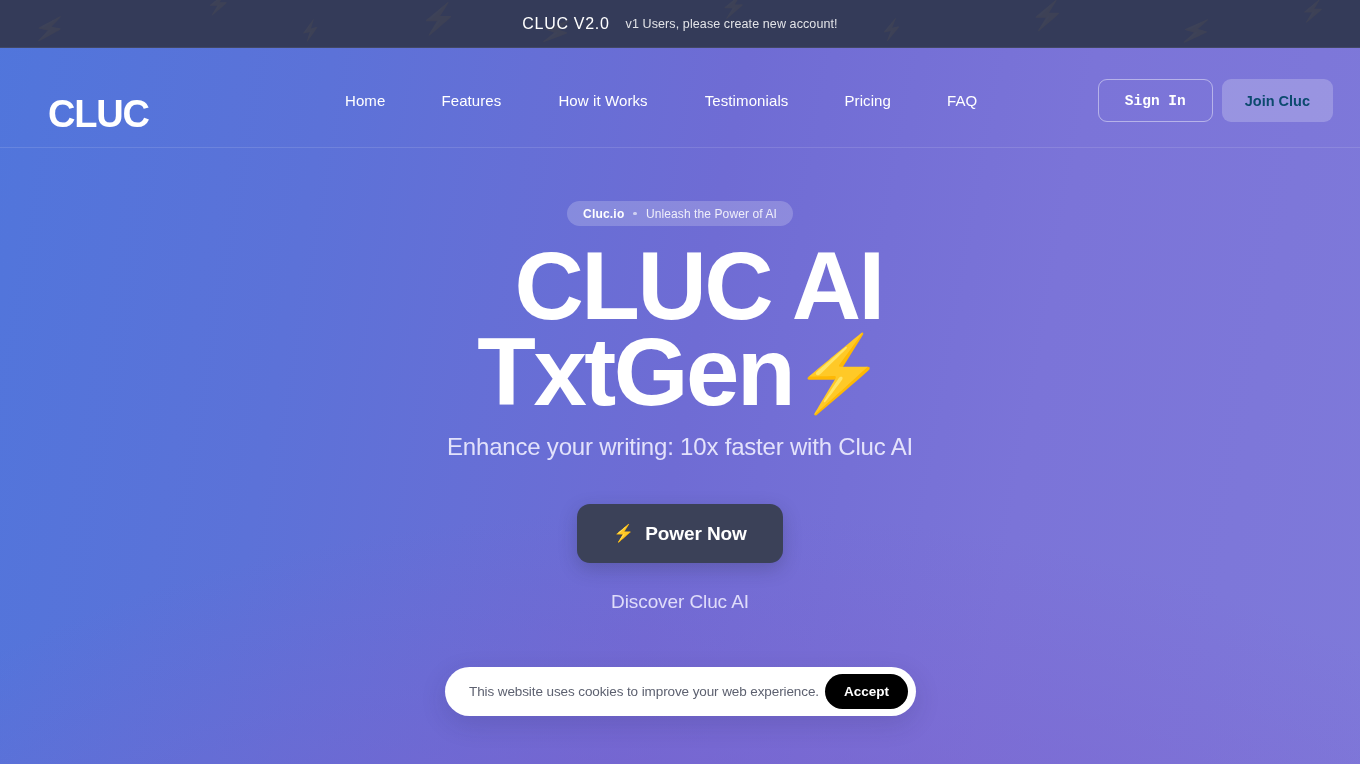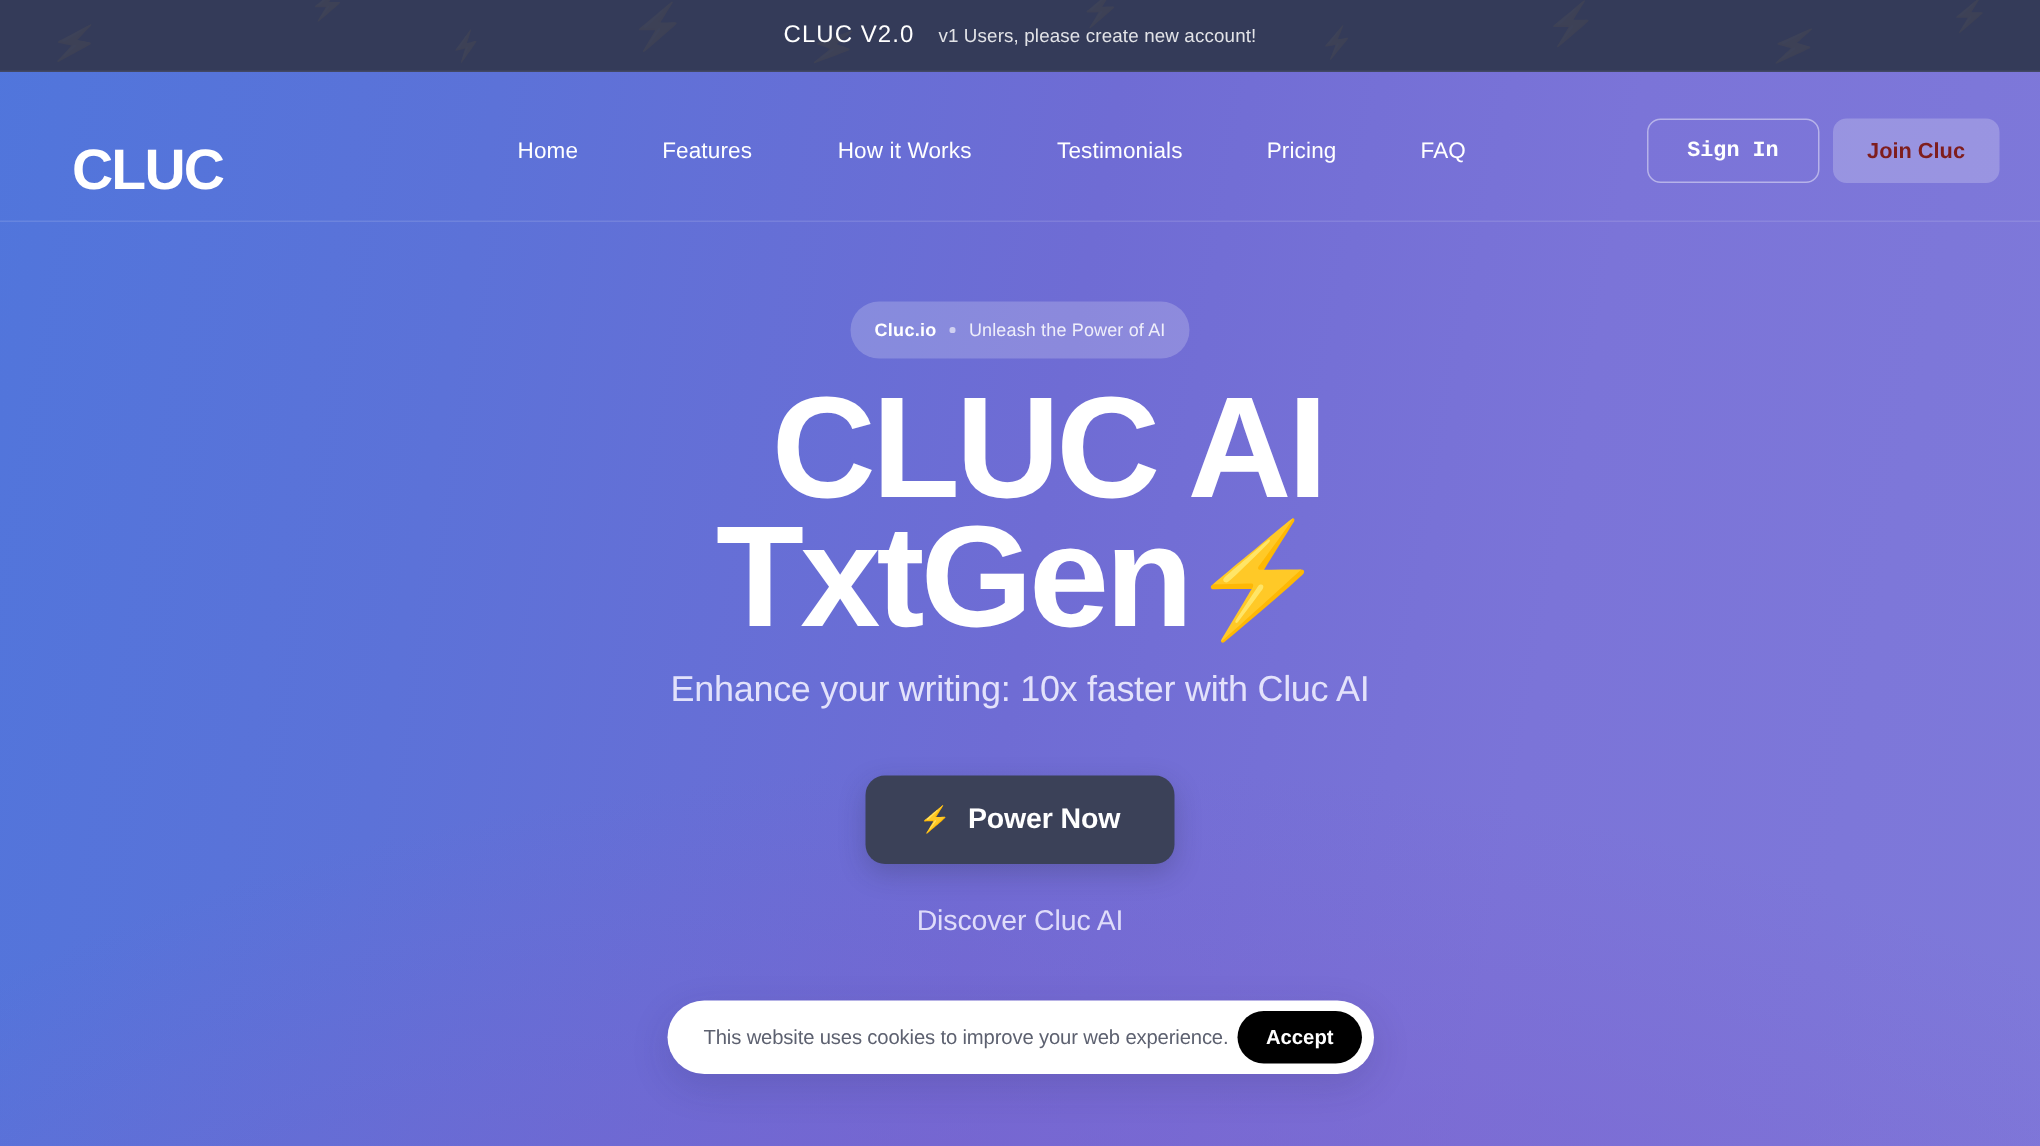--- a/index.html
+++ b/index.html
@@ -170,42 +170,42 @@
   }
   .btn-joincluc {
     height: 43px;
     padding: 0 23px;
     display: flex;
     align-items: center;
     justify-content: center;
     border: none;
     border-radius: 9px;
     background: rgba(255,255,255,0.22);
-    color: #7f1d1d;
+    color: #0c4a6e;
     font-size: 14.5px;
     font-weight: bold;
     cursor: pointer;
     font-family: "Liberation Sans", sans-serif;
   }
 
   
   .hero {
     position: absolute;
     left: 0; top: 148px;
     width: 1360px;
     height: 616px;
     z-index: 3;
     display: flex;
     flex-direction: column;
     align-items: center;
   }
 
   .hero-pill {
     margin-top: 53px;
-    height: 38px;
+    height: 25px;
     padding: 0 16px;
     display: inline-flex;
     align-items: center;
     gap: 9px;
     border-radius: 999px;
     background: rgba(255,255,255,0.20);
     cursor: pointer;
   }
   .hero-pill-brand {
     font-size: 12px;

